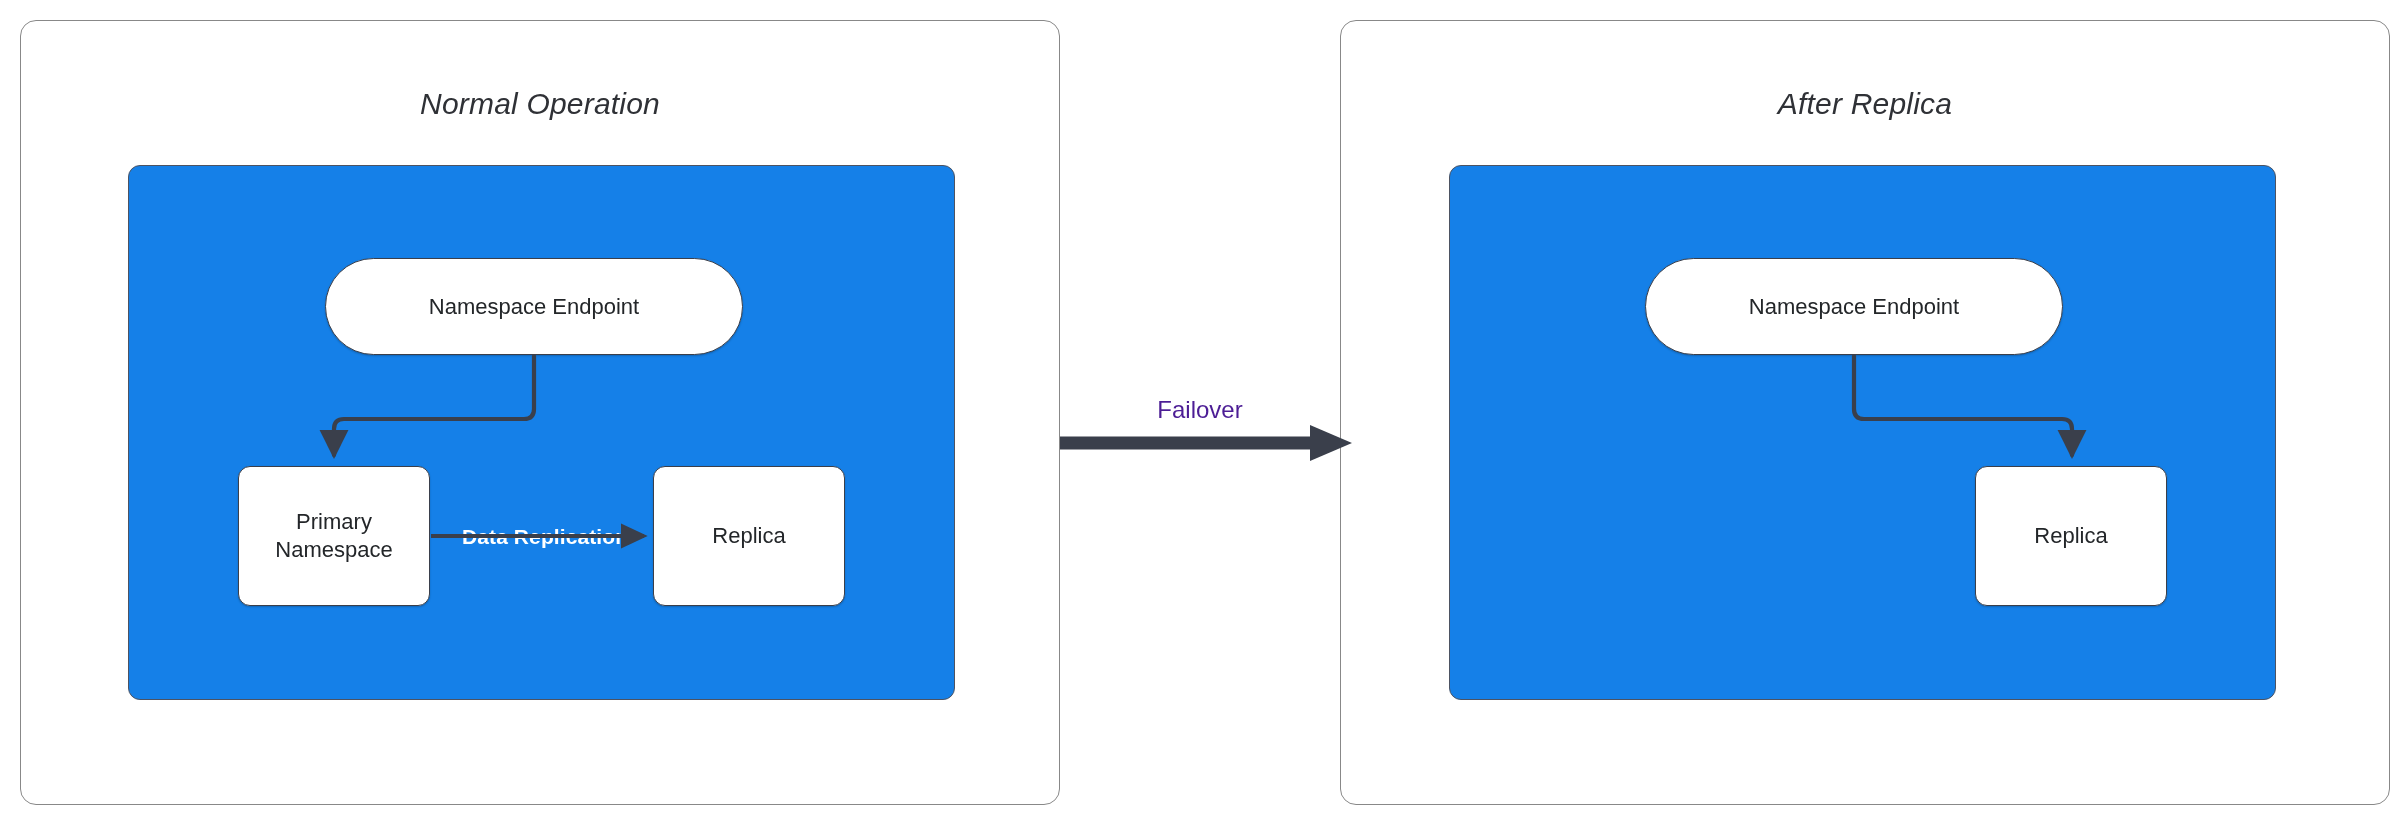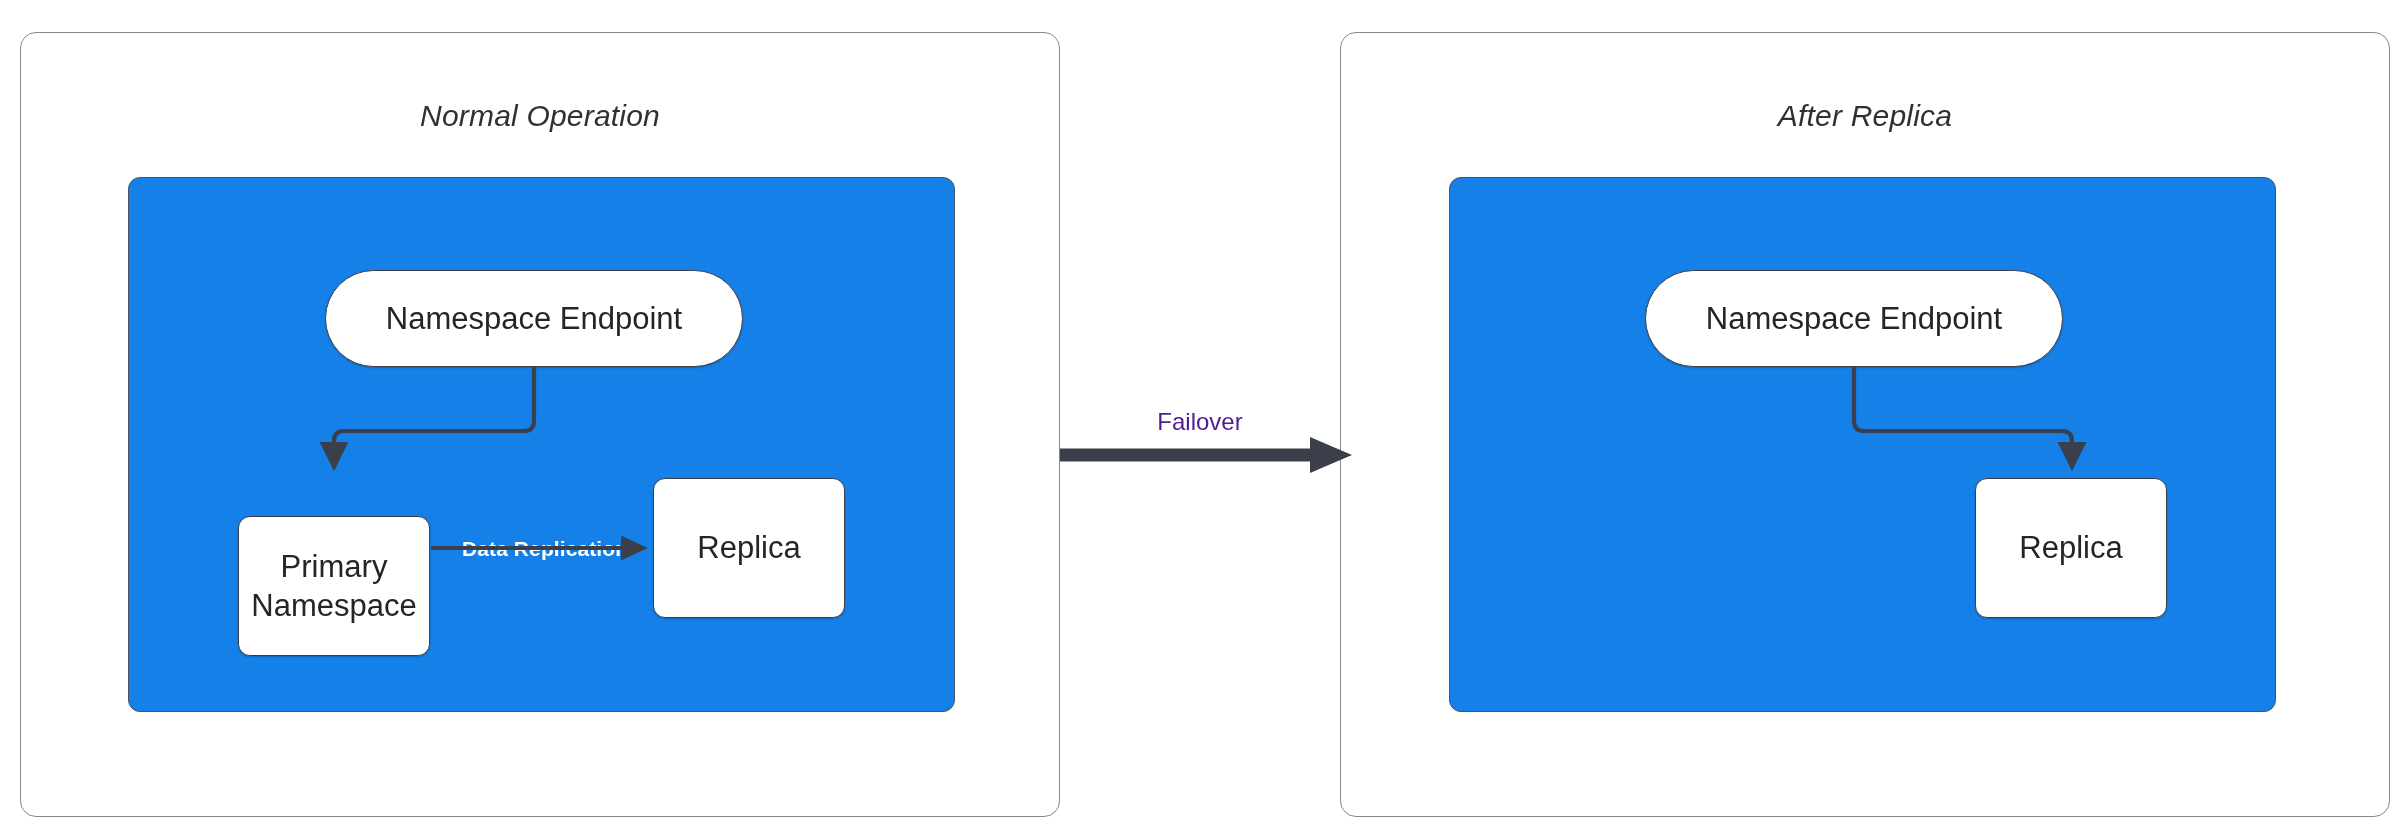--- a/index.html
+++ b/index.html
@@ -11,21 +11,21 @@
     width: 2407px;
     height: 828px;
     position: relative;
     overflow: hidden;
     font-family: "Liberation Sans", sans-serif;
     -webkit-font-smoothing: antialiased;
   }
 
   #stage {
     position: absolute;
-    left: 0; top: 12px;
+    left: 0; top: 0;
     width: 2407px;
     height: 812px;
   }
 
   
   .panel {
     position: absolute;
     background: #ffffff;
     border: 1.6px solid #888888;
     border-radius: 16px;
@@ -62,40 +62,40 @@
   .node {
     position: absolute;
     box-sizing: border-box;
     background: #ffffff;
     border: 1.9px solid #3a3f4b;
     display: flex;
     align-items: center;
     justify-content: center;
     text-align: center;
     color: #232629;
-    font-size: 31px;
+    font-size: 22px;
     line-height: 1.26;
     box-shadow: 0 1px 2px rgba(0,0,0,0.22);
   }
   .node.pill {
     border-radius: 999px;
   }
   .node.rect {
     border-radius: 12px;
   }
   .node.muted {
     background: #e0e2e4;
     border-color: #55595f;
     color: #55595f;
     font-style: italic;
   }
 
   
   #node-endpoint-left  { left: 325px; top: 258px; width: 418px; height: 97px; }
-  #node-primary-left   { left: 238px; top: 466px; width: 192px; height: 140px; margin-top: 38px; }
+  #node-primary-left   { left: 238px; top: 466px; width: 192px; height: 140px; }
   #node-replica-left   { left: 653px; top: 466px; width: 192px; height: 140px; }
 
   
   #node-endpoint-right { left: 1645px; top: 258px; width: 418px; height: 97px; }
   #node-recovering     { left: 1562px; top: 466px; width: 192px; height: 140px; }
   #node-replica-right  { left: 1975px; top: 466px; width: 192px; height: 140px; }
 
   
   #wires {
     position: absolute;

